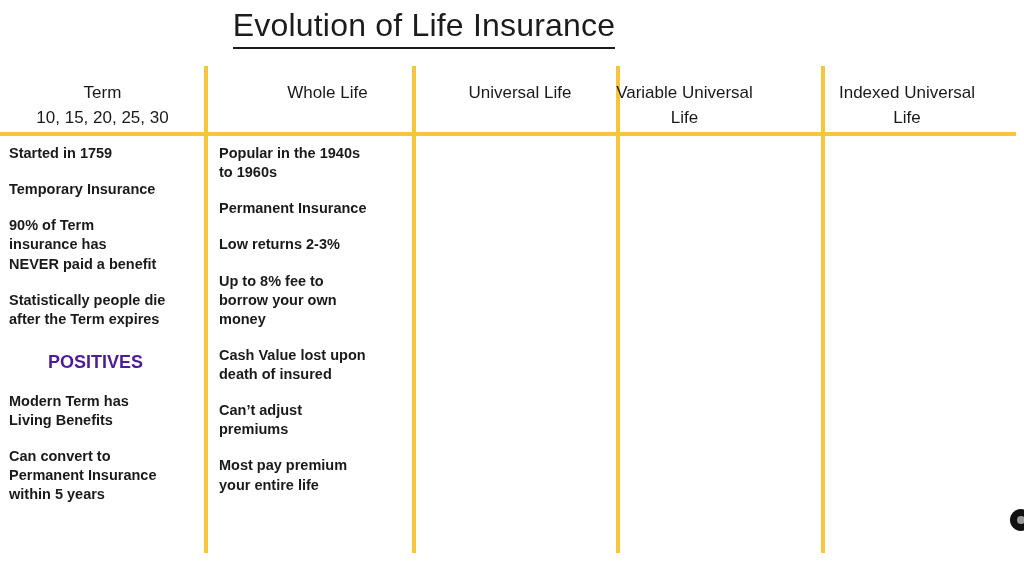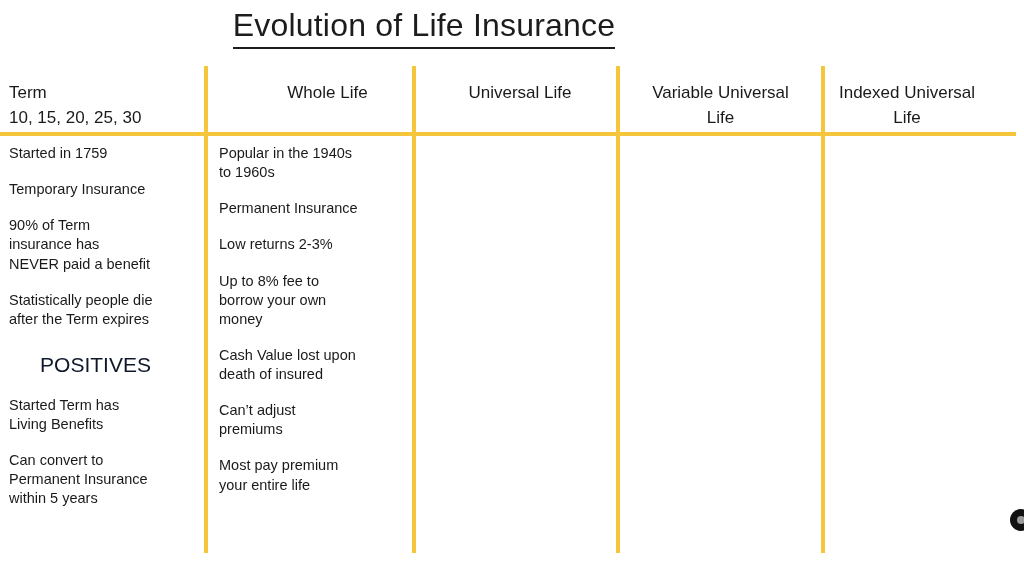--- a/index.html
+++ b/index.html
@@ -73,49 +73,50 @@
   
   .col {
     position: absolute;
     top: 0;
     height: 500px;
     box-sizing: border-box;
   }
   .col-0 { left: 0px;   width: 204px; padding: 0 8px 0 9px; }
   .col-1 { left: 208px; width: 240px; padding: 0 12px 0 11px; }
   .col-2 { left: 416px; width: 208px; padding: 0 10px; }
-  .col-3 { left: 620px; width: 201px; padding: 0 28px; }
+  .col-3 { left: 584px; width: 201px; padding: 0 28px; }
   .col-4 { left: 825px; width: 164px; padding: 0 10px; }
 
   .col-head {
     height: 70px;
     font-size: 17px;
     line-height: 1.45;
     color: #1a1a1a;
     padding-top: 19px;
     box-sizing: border-box;
   }
-  .col-head.align-left   { text-align: left; }
+  .col-head.align-left   { text-align: center; }
   .col-head.align-center { text-align: center; }
 
   .col-body {
     padding-top: 12px;
     font-size: 14.5px;
     line-height: 1.32;
     color: #1a1a1a;
+    font-weight: bold;
   }
   .entry {
     margin: 0 0 17px 0;
     white-space: pre-line;
   }
   .entry.positives {
-    color: #0f172a;
+    color: #4c1d95;
     text-align: center;
     margin: 22px 0 17px 0;
-    font-size: 21px;
+    font-size: 18px;
     padding-right: 14px;
   }
 
   
   .corner-dot {
     position: absolute;
     left: 1010px;
     top: 509px;
     width: 22px;
     height: 22px;
@@ -154,21 +155,21 @@
 10, 15, 20, 25, 30</div>
     <div class="col-body">
       <p class="entry">Started in 1759</p>
       <p class="entry">Temporary Insurance</p>
       <p class="entry">90% of Term
 insurance has
 NEVER paid a benefit</p>
       <p class="entry">Statistically people die
 after the Term expires</p>
       <p class="entry positives">POSITIVES</p>
-      <p class="entry">Started Term has
+      <p class="entry">Modern Term has
 Living Benefits</p>
       <p class="entry">Can convert to
 Permanent Insurance
 within 5 years</p>
     </div>
   </div>
 
   <div class="col col-1">
     <div class="col-head align-center" style="white-space: pre-line;">Whole Life</div>
     <div class="col-body">

